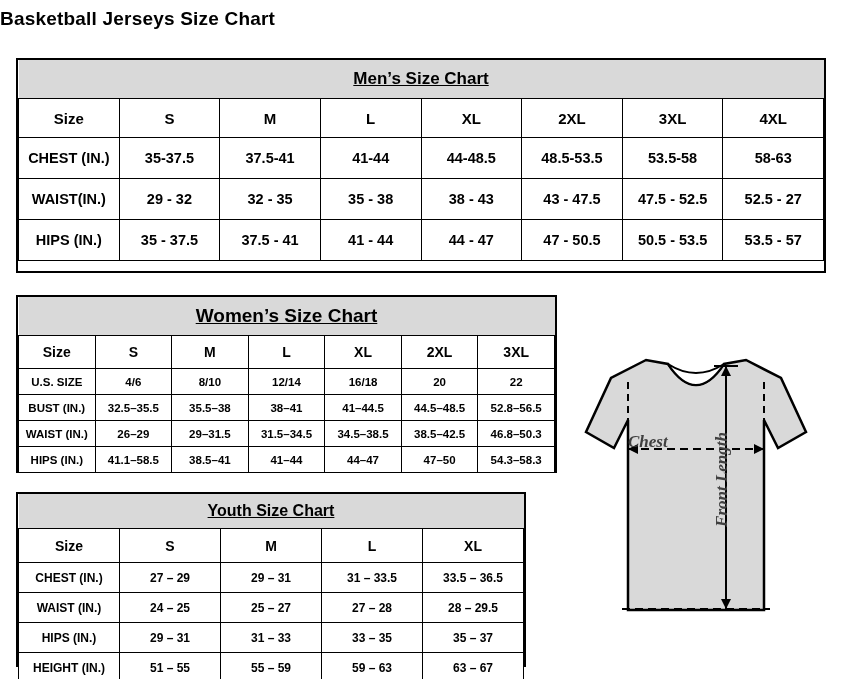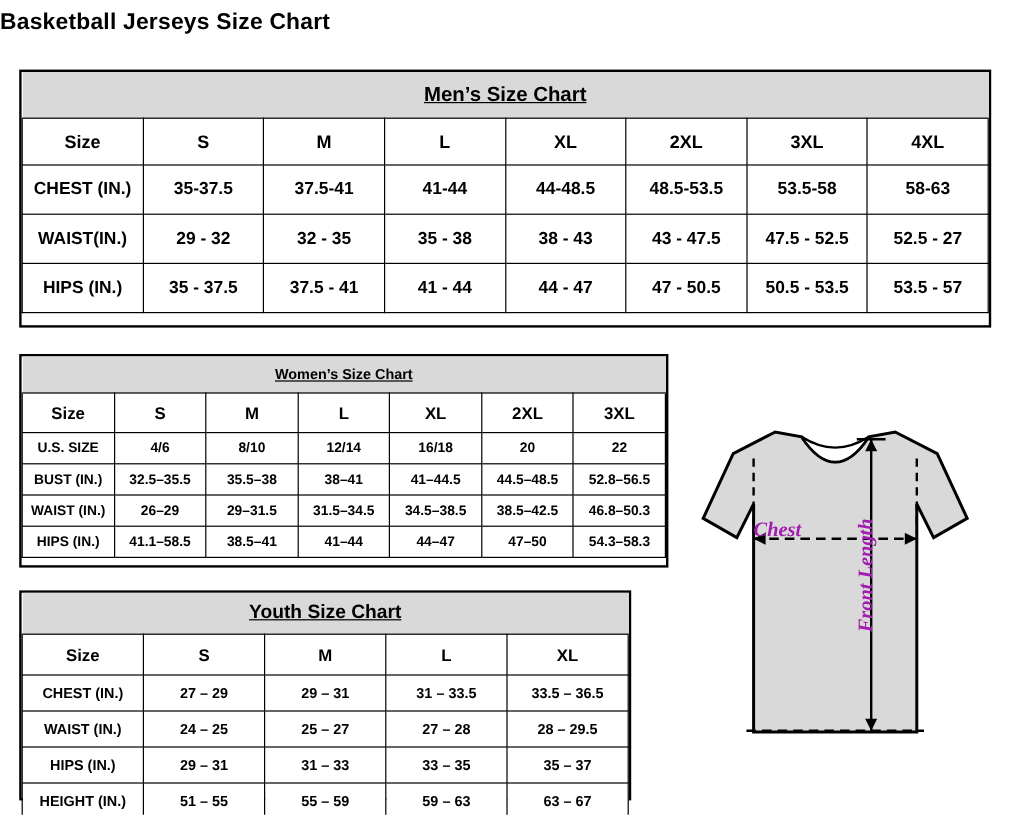--- a/index.html
+++ b/index.html
@@ -59,21 +59,21 @@
   #mens-chart .hdr td { font-size: 15px; height: 36px; }
   #mens-chart .body td { font-size: 14.5px; height: 38px; }
   #mens-chart .rowlabel { font-size: 14.5px; }
   
   #womens-chart {
     left: 16px;
     top: 295px;
     width: 541px;
     height: 178px;
   }
-  #womens-chart .caption-cell { font-size: 12px; padding: 8px 16px; margin-top: 17px; }
+  #womens-chart .caption-cell { font-size: 19px; padding: 8px 16px; margin-top: 17px; }
   #womens-chart .hdr td { font-size: 14px; height: 30px; }
   #womens-chart .body td { font-size: 11.5px; height: 23px; margin-top: 35px; }
   #womens-chart .rowlabel { font-size: 11.5px; }
   
   #youth-chart {
     left: 16px;
     top: 492px;
     width: 510px;
     height: 175px;
   }
@@ -90,21 +90,21 @@
     width: 280px;
     height: 350px;
   }
   #jersey-diagram svg { display: block; }
   .diagram-label {
     position: absolute;
     font-family: "Liberation Serif", serif;
     font-style: italic;
     font-weight: bold;
     font-size: 17px;
-    color: #a21caf;
+    color: #404040;
   }
   #chest-label {
     left: 72px;
     top: 112px;
   }
   #front-length-label {
     left: 156px;
     top: 112px;
     writing-mode: vertical-rl;
     transform: rotate(180deg);

